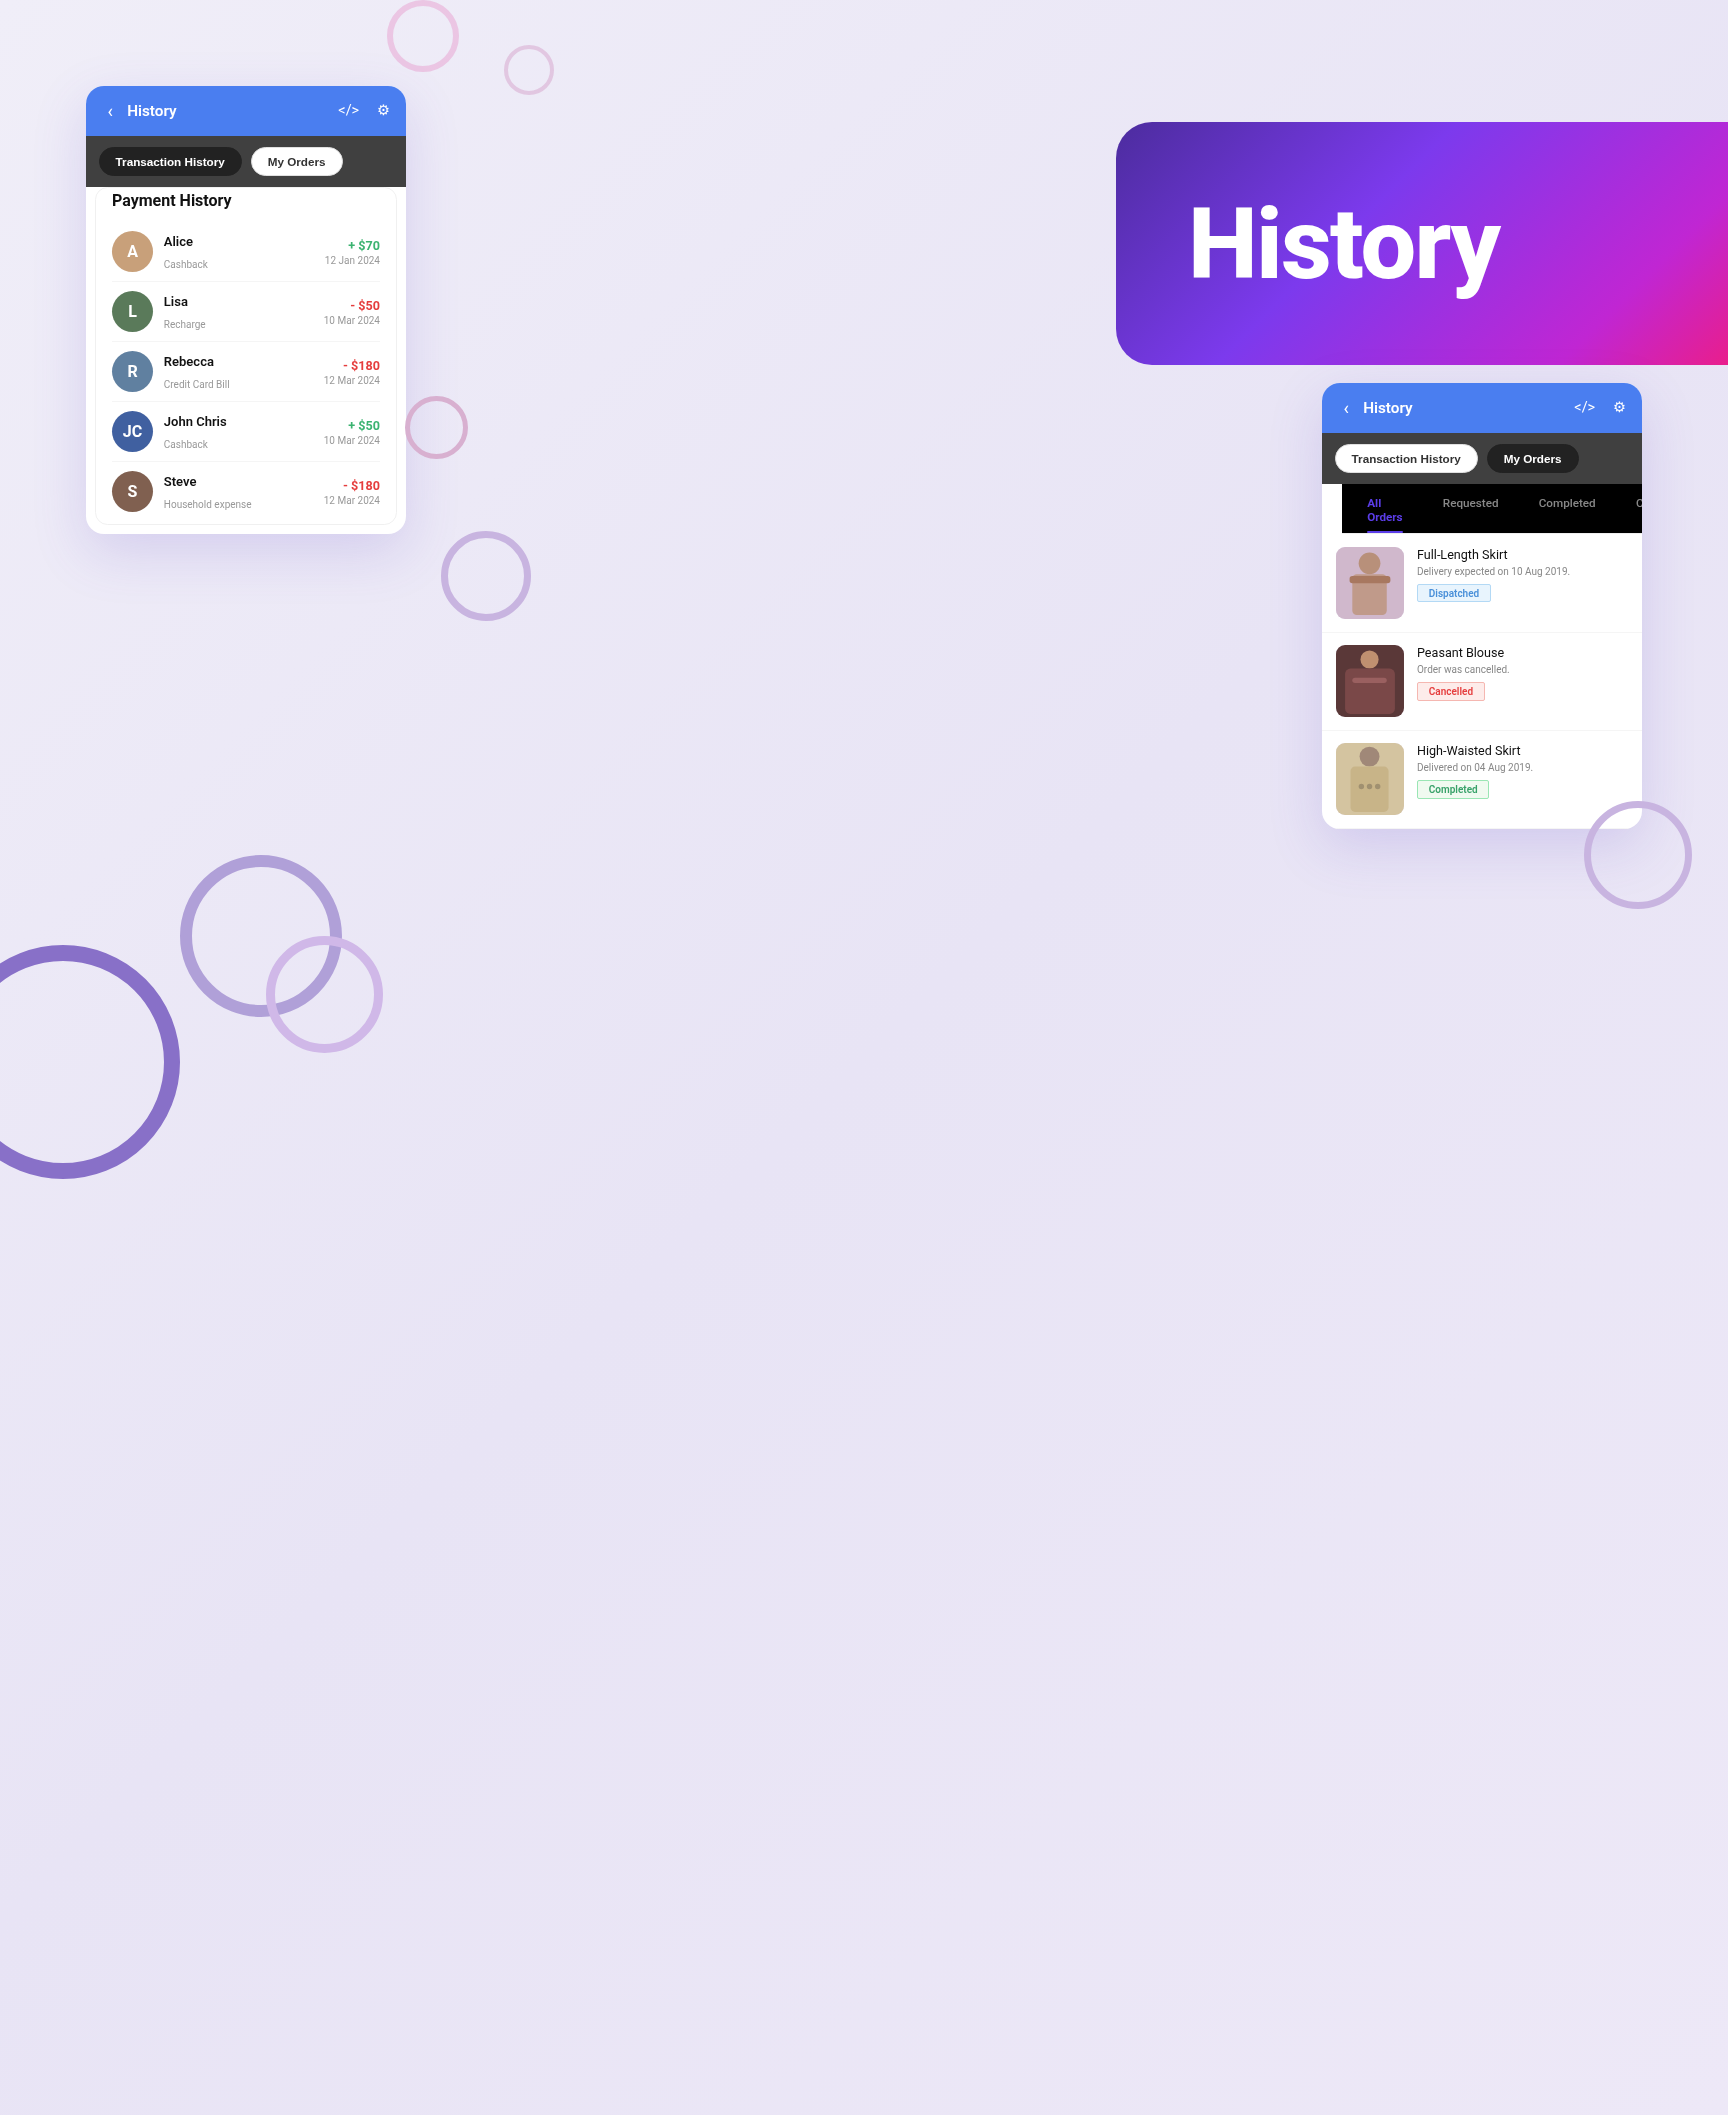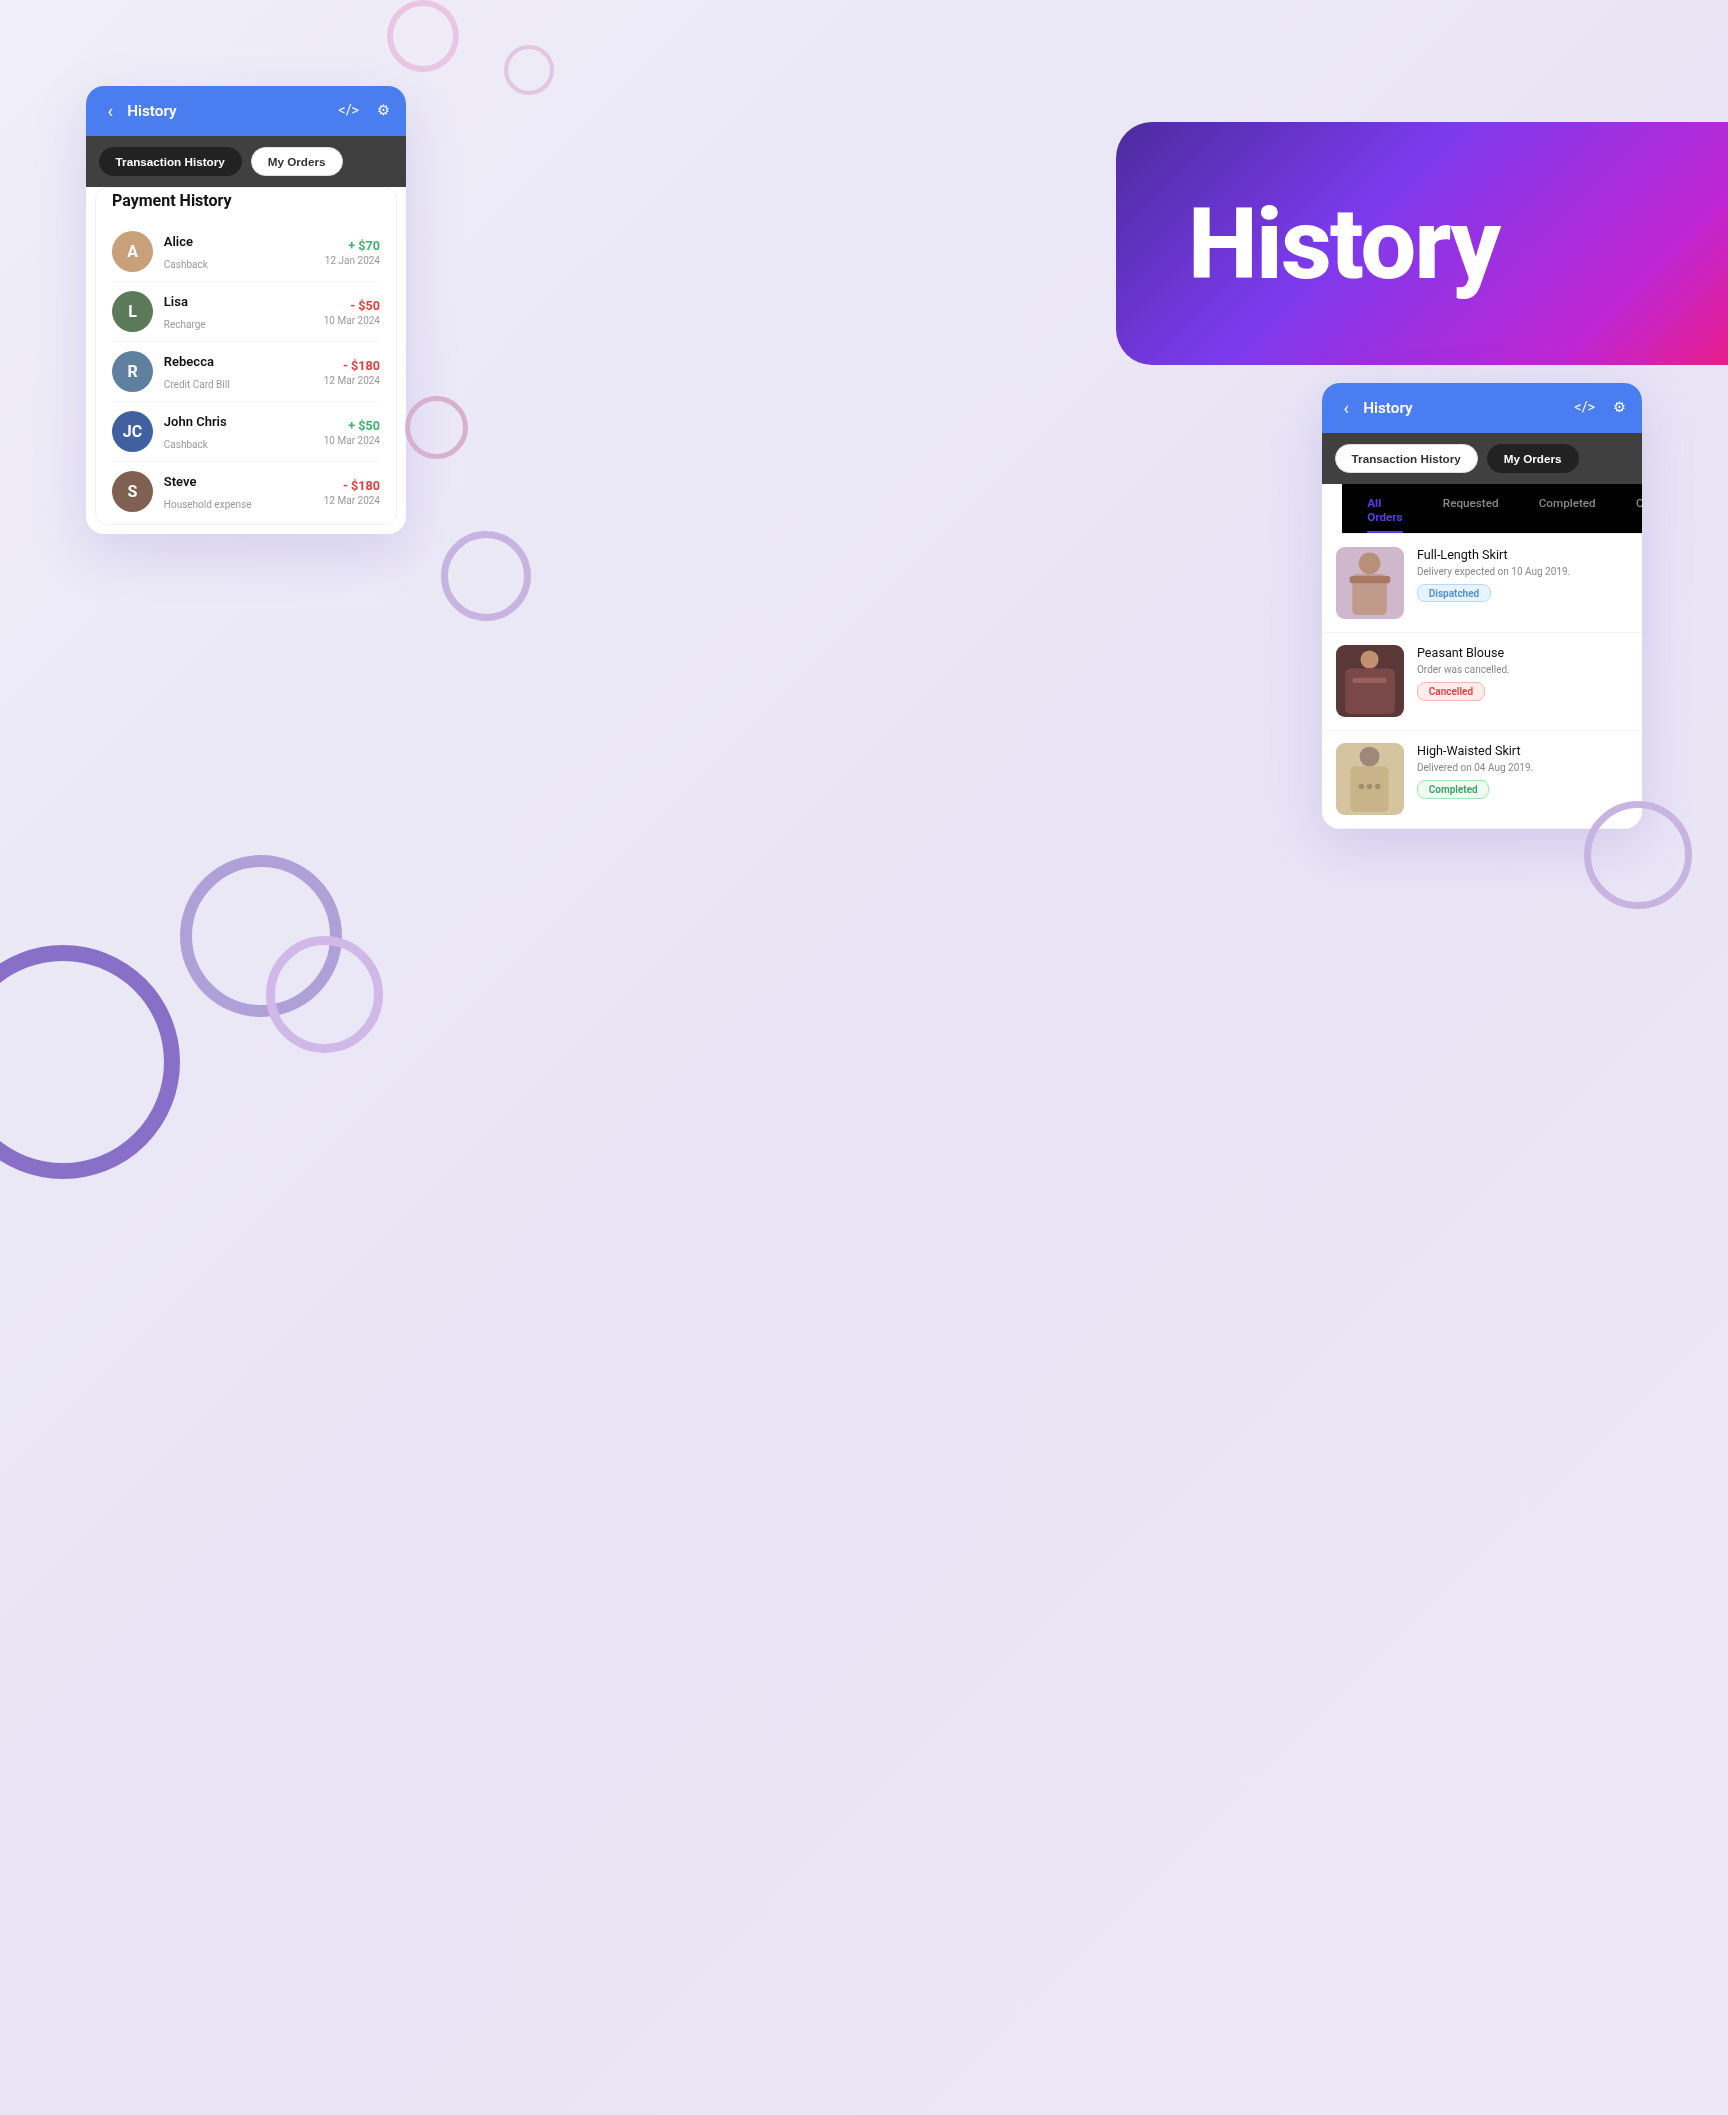--- a/index.html
+++ b/index.html
@@ -204,21 +204,21 @@
       overflow: hidden;
       flex-shrink: 0;
       background: #e8e0f0;
     }
     .order-details { flex: 1; }
     .order-name { font-size: 12.6px; font-weight: 400; color: #111; margin-bottom: 3.6px; }
     .order-desc { font-size: 10px; color: #888; margin-bottom: 7.2px; }
     .status-badge {
       display: inline-block;
       padding: 2.7px 10.8px;
-      border-radius: 8px;
+      border-radius: 2px;
       font-size: 10px;
       font-weight: 600;
     }
     .status-dispatched {
       background: #e8f4fd;
       color: #4a90d9;
       border: 0.9px solid #b3d9f5;
     }
     .status-cancelled {
       background: #fdecea;

